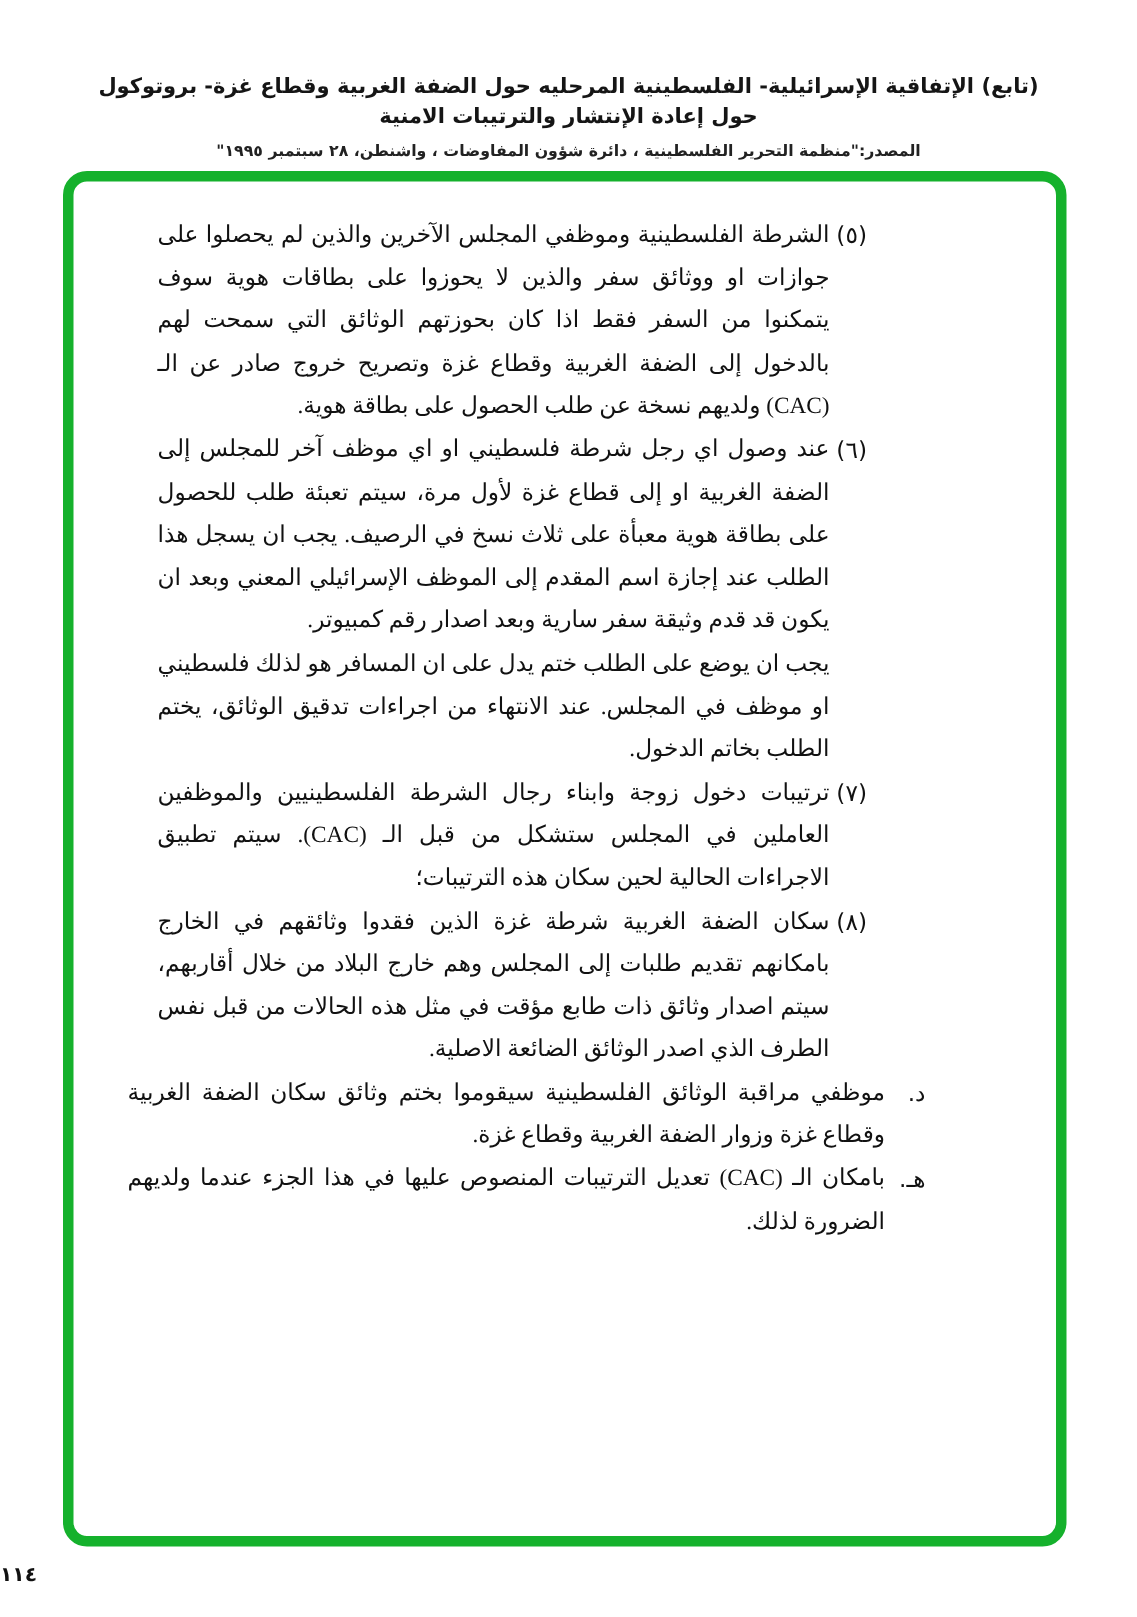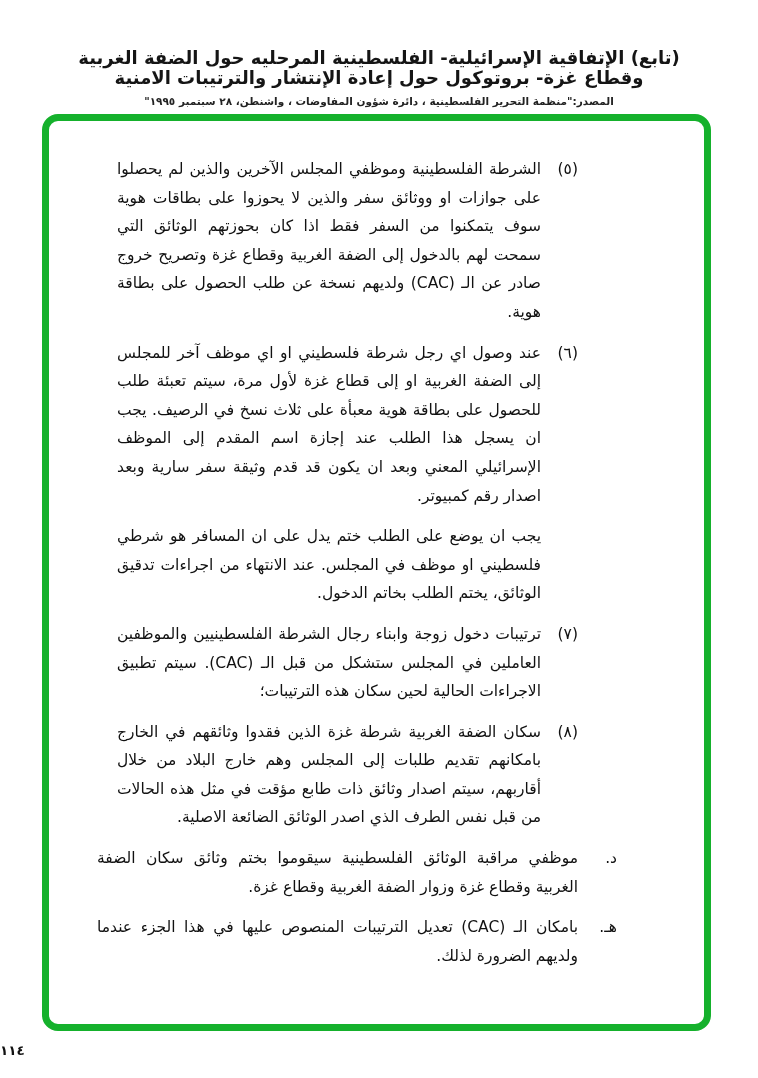--- a/index.html
+++ b/index.html
@@ -19,21 +19,21 @@
   
   .header {
     position: absolute;
     top: 48px;
     left: 0;
     width: 758px;
     text-align: center;
     direction: rtl;
   }
   .header .title {
-    font-size: 18px;
+    font-size: 14px;
     font-weight: bold;
     letter-spacing: 0px;
     padding: 0 56px;
     line-height: 20px;
   }
   .header .source {
     margin-top: 7px;
     font-size: 10.5px;
     font-weight: bold;
     color: #222222;
@@ -55,21 +55,21 @@
     position: absolute;
     top: 22px;
     right: 87px;
     width: 532px;
     direction: rtl;
     text-align: justify;
     font-size: 15.5px;
     line-height: 28.6px;
     color: #111111;
   }
-  .doc p { margin: 12px; }
+  .doc p { margin: 0; font-family: Liberation Serif, serif; }
   .item {
     position: relative;
     box-sizing: border-box;
   }
   .item .marker {
     position: absolute;
     right: 0;
     top: 0;
     white-space: nowrap;
   }
@@ -108,21 +108,21 @@
 
   <div class="green-frame">
     <div class="doc" id="doc-body">
         <div class="item numbered">
           <span class="marker">(٥)</span>
           <p>الشرطة الفلسطينية وموظفي المجلس الآخرين والذين لم يحصلوا على جوازات او ووثائق سفر والذين لا يحوزوا على بطاقات هوية سوف يتمكنوا من السفر فقط اذا كان بحوزتهم الوثائق التي سمحت لهم بالدخول إلى الضفة الغربية وقطاع غزة وتصريح خروج صادر عن الـ (CAC) ولديهم نسخة عن طلب الحصول على بطاقة هوية.</p>
         </div>
         <div class="item numbered">
           <span class="marker">(٦)</span>
           <p>عند وصول اي رجل شرطة فلسطيني او اي موظف آخر للمجلس إلى الضفة الغربية او إلى قطاع غزة لأول مرة، سيتم تعبئة طلب للحصول على بطاقة هوية معبأة على ثلاث نسخ في الرصيف.  يجب ان يسجل هذا الطلب عند إجازة اسم المقدم إلى الموظف الإسرائيلي المعني وبعد ان يكون قد قدم وثيقة سفر سارية وبعد اصدار رقم كمبيوتر.</p>
-          <p>يجب ان يوضع على الطلب ختم يدل على ان المسافر هو شرطي فلسطيني او موظف في المجلس. عند الانتهاء من اجراءات تدقيق الوثائق، يختم الطلب بخاتم الدخول.</p>
+          <p>يجب ان يوضع على الطلب ختم يدل على ان المسافر هو لذلك فلسطيني او موظف في المجلس. عند الانتهاء من اجراءات تدقيق الوثائق، يختم الطلب بخاتم الدخول.</p>
         </div>
         <div class="item numbered">
           <span class="marker">(٧)</span>
           <p>ترتيبات دخول زوجة وابناء رجال الشرطة الفلسطينيين والموظفين العاملين في المجلس ستشكل من قبل الـ (CAC). سيتم تطبيق الاجراءات الحالية لحين سكان هذه الترتيبات؛</p>
         </div>
         <div class="item numbered">
           <span class="marker">(٨)</span>
           <p>سكان الضفة الغربية شرطة غزة الذين فقدوا وثائقهم في الخارج بامكانهم تقديم طلبات إلى المجلس وهم خارج البلاد من خلال أقاربهم، سيتم اصدار وثائق ذات طابع مؤقت في مثل هذه الحالات من قبل نفس الطرف الذي اصدر الوثائق الضائعة الاصلية.</p>
         </div>
         <div class="item lettered">

